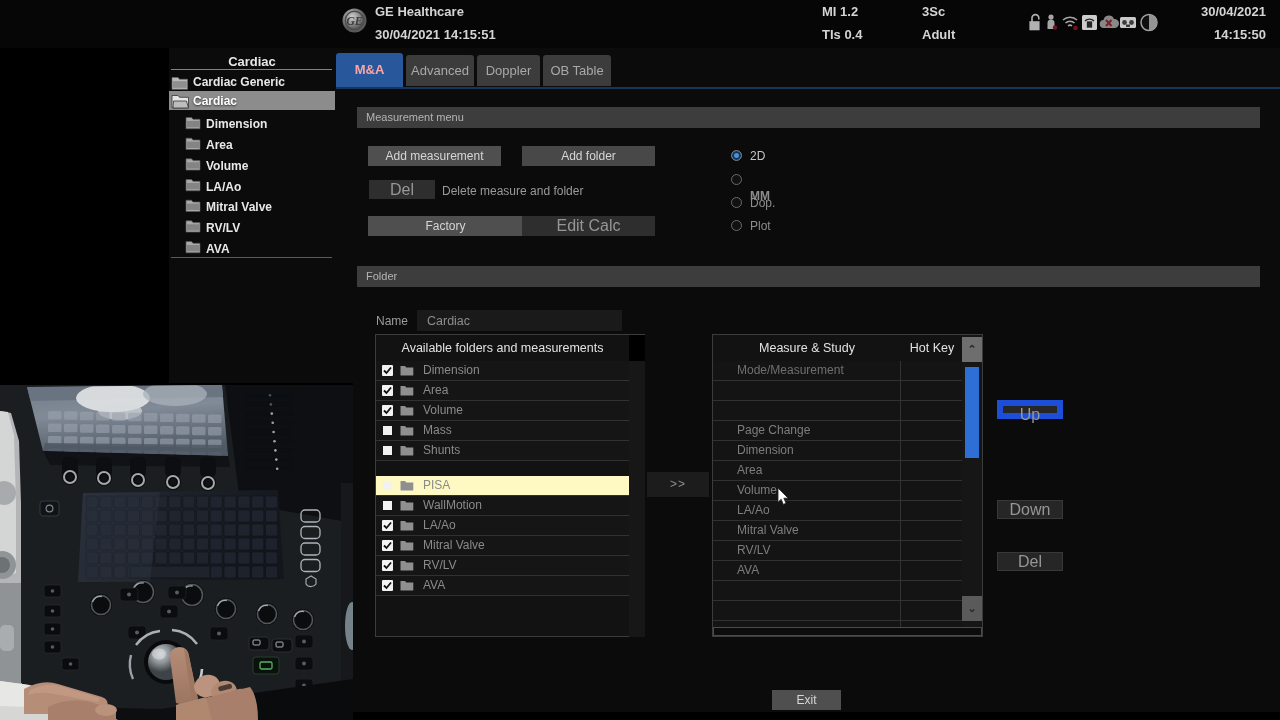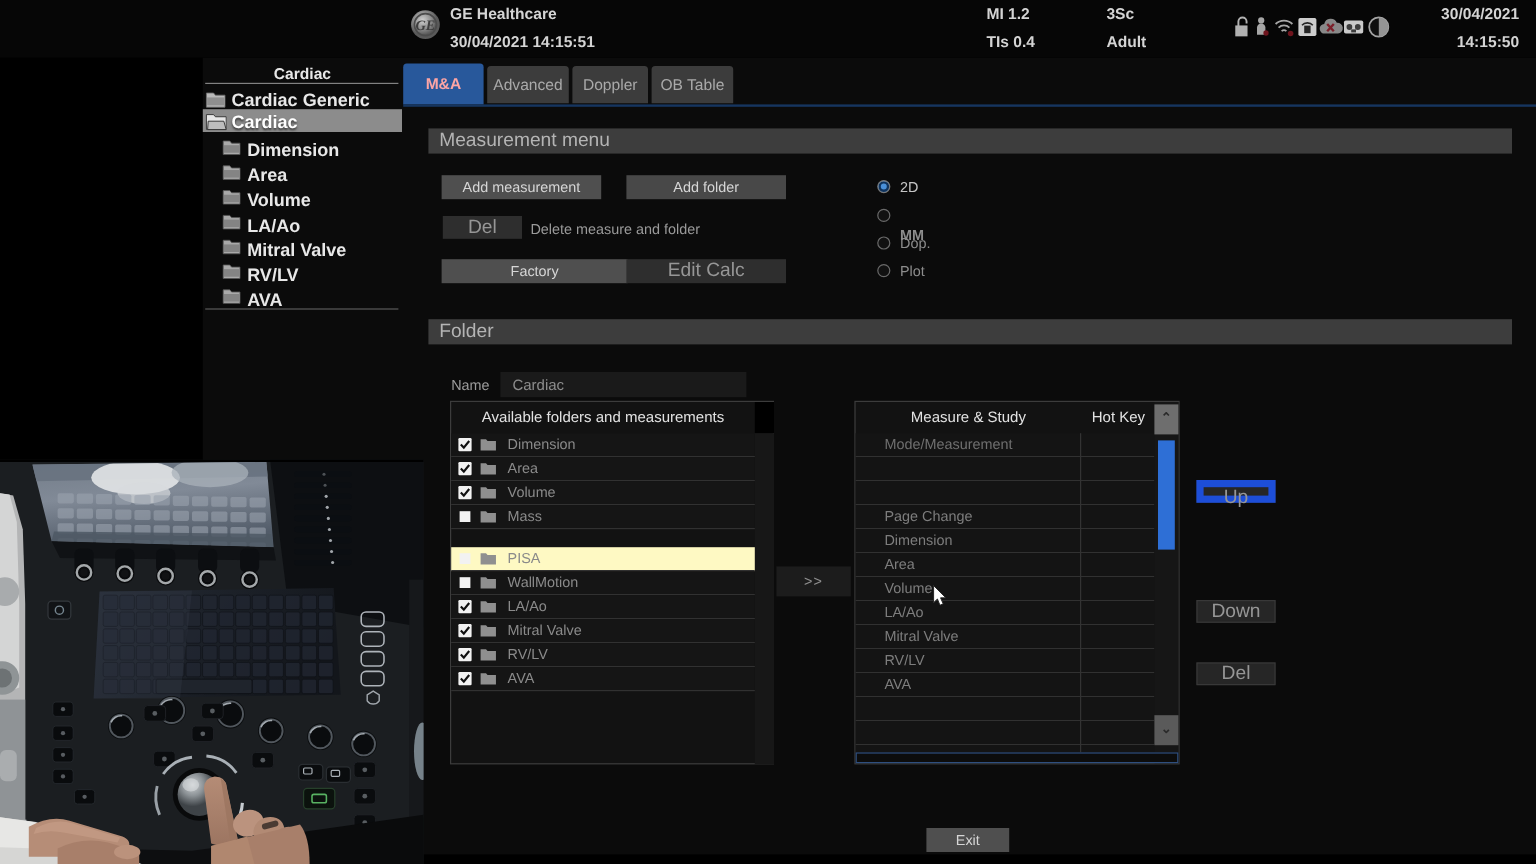--- a/index.html
+++ b/index.html
@@ -7,41 +7,41 @@
        font-family:"Liberation Sans", sans-serif;}
   .abs{position:absolute;}
   #content{left:169px;top:48px;width:1111px;height:664px;background:#0b0b0b;}
   
   .tb{color:#d4d4d4;font-size:13px;font-weight:bold;white-space:nowrap;}
   
   .tab{top:55px;height:31px;background:#3c3c3c;color:#a9a9a9;font-size:13px;
        text-align:center;line-height:31px;border-radius:3px 3px 0 0;}
   
   .secbar{left:357px;width:903px;height:21px;background:#3d3d3d;color:#b4b4b4;
-          font-size:16px;line-height:21px;padding-left:9px;box-sizing:border-box;}
+          font-size:11px;line-height:21px;padding-left:9px;box-sizing:border-box;}
   
   .btn{font-size:12px;text-align:center;color:#d6d6d6;background:#4f4f4f;
        line-height:20px;height:20px;}
   .btnd{font-size:16px;text-align:center;color:#969696;background:#2e2e2e;
        line-height:19px;height:19px;}
   
   .rad{width:11px;height:11px;border-radius:50%;border:1px solid #6a6a6a;background:#111;
        box-sizing:border-box;}
   .radlbl{font-size:12px;color:#8d8d8d;}
   
   .list{background:#121212;border:1px solid #3c3c3c;box-sizing:border-box;}
   .lhead{color:#e2e2e2;font-size:12.5px;}
   .lrow{height:20px;border-bottom:1px solid #313131;box-sizing:border-box;position:relative;}
   .ltext{position:absolute;font-size:12px;color:#8a8a8a;top:2px;}
   .cb{position:absolute;left:6px;top:4px;width:11px;height:11px;background:#f2f2f2;border-radius:1px;}
   .cbu{position:absolute;left:7px;top:5px;width:9px;height:9px;background:#f2f2f2;}
   .cb svg{position:absolute;left:0;top:0;}
   .fold{position:absolute;left:24px;top:4px;}
   
-  .trow{position:absolute;color:#e8e8e8;font-size:15px;font-weight:bold;white-space:nowrap;}
+  .trow{position:absolute;color:#e8e8e8;font-size:12px;font-weight:bold;white-space:nowrap;}
 </style>
 </head>
 <body>
 <div id="content" class="abs"></div>
 
 <div class="abs" style="left:0;top:0;width:1280px;height:48px;background:#060606;"></div>
 <svg class="abs" style="left:342px;top:8px" width="25" height="25" viewBox="0 0 25 25">
   <defs>
       <radialGradient id="gelg" cx="40%" cy="35%">
         <stop offset="0%" stop-color="#cfcfcf"></stop>
@@ -210,20 +210,27 @@
           <path d="M0.5 1 h4.5 l1.3 1.6 h7 v7.8 h-12.8 z" fill="#8f8f8f"></path>
         </svg>
         <div class="ltext" style="left:47px;">Volume</div>
       </div>
       <div class="lrow" style="background:#151515;">
         <div class="cbu"></div>
         <svg class="fold" width="14" height="11" viewBox="0 0 14 11">
           <path d="M0.5 1 h4.5 l1.3 1.6 h7 v7.8 h-12.8 z" fill="#8f8f8f"></path>
         </svg>
         <div class="ltext" style="left:47px;">Mass</div>
+      </div>
+      <div class="lrow" style="background:#151515;">
+        <div class="cbu"></div>
+        <svg class="fold" width="14" height="11" viewBox="0 0 14 11">
+          <path d="M0.5 1 h4.5 l1.3 1.6 h7 v7.8 h-12.8 z" fill="#8f8f8f"></path>
+        </svg>
+        <div class="ltext" style="left:47px;">Shunts</div>
       </div>
       <div class="lrow" style="background:#fef9c3;margin-top:15px;">
         <div class="cbu"></div>
         <svg class="fold" width="14" height="11" viewBox="0 0 14 11">
           <path d="M0.5 1 h4.5 l1.3 1.6 h7 v7.8 h-12.8 z" fill="#8f8f8f"></path>
         </svg>
         <div class="ltext" style="left:47px;">PISA</div>
       </div>
       <div class="lrow" style="background:#151515;">
         <div class="cbu"></div>

